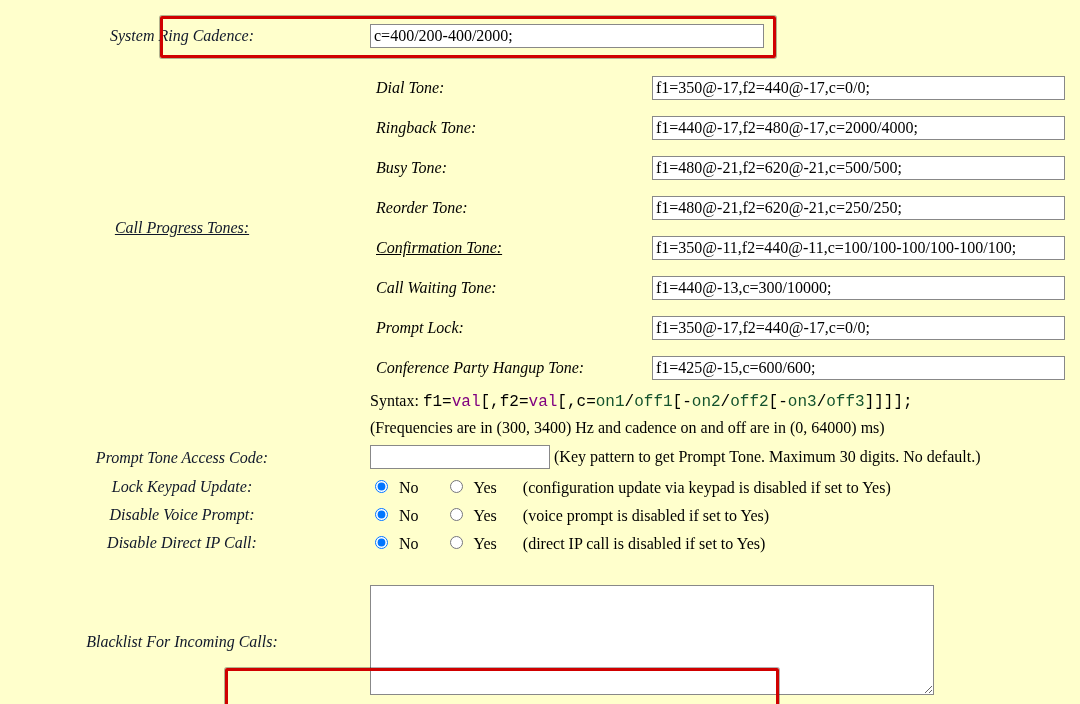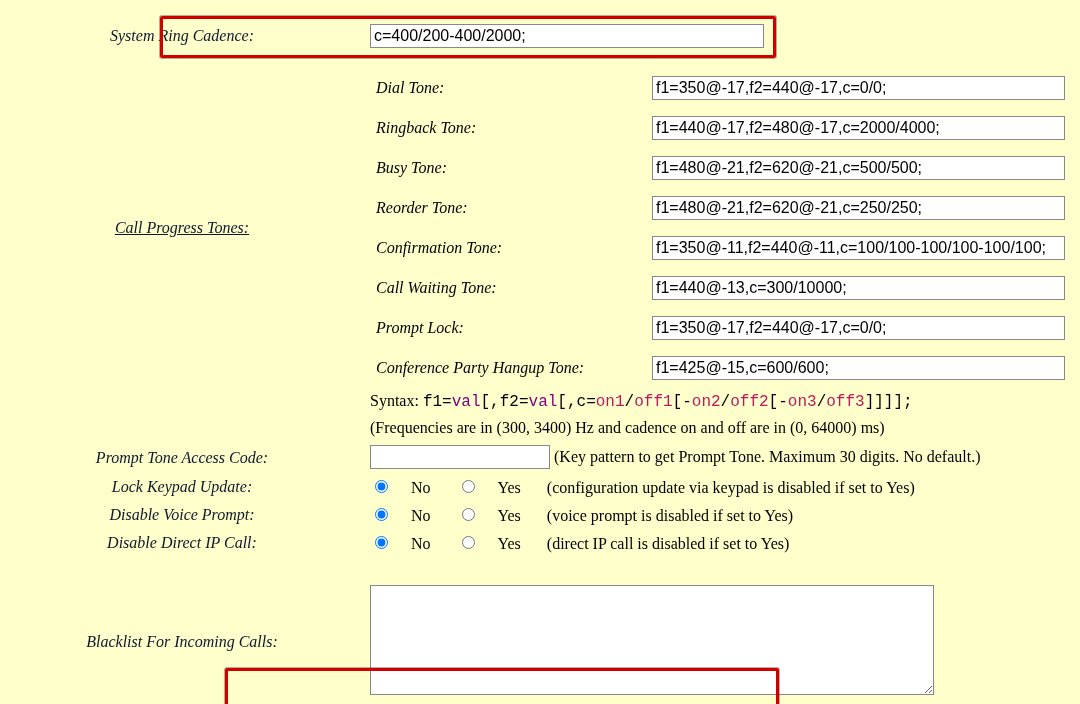--- a/index.html
+++ b/index.html
@@ -24,21 +24,21 @@
     padding: 4px 6px 4px 6px;
   }
   .lbl {
     font-style: italic;
     text-align: center;
     width: 352px;
     white-space: nowrap;
     color: #0f172a;
   }
   input[type="text"] {
-    font-family: Liberation Sans, sans-serif;
+    font-family: Liberation Serif, serif;
     font-size: 16px;
     padding: 2px 3px;
     border: 1px solid #888;
     background: #fff;
     box-sizing: border-box;
   }
   .w-long { width: 394px; }
   .w-mid  { width: 413px; }
   .w-short{ width: 180px; }
 
@@ -49,32 +49,32 @@
     border: 1px solid #888;
     background: #fff;
     box-sizing: border-box;
     resize: both;
   }
 
   .radio-cell { white-space: nowrap; }
   .radio-cell label {
     font-family: Georgia, 'Times New Roman', serif;
     display: inline-block;
-    margin-left: 16px;
+    margin-left: 4px;
     margin-right: 22px;
   }
   .note {
     font-family: Georgia, 'Times New Roman', serif;
   }
   .syntax-mono {
     font-family: 'Courier New', monospace;
     color: #000;
   }
   .syntax-mono .v  { color: #800080; } 
-  .syntax-mono .t  { color: #be185d; } 
+  .syntax-mono .t  { color: #14532d; } 
 
   
   .hbox {
     position: absolute;
     border: 3px solid #d00000;
     box-shadow: 0 0 0 1px rgba(0,0,0,0.3);
     pointer-events: none;
     border-radius: 2px;
   }
   #hbox-ring { left: 160px; top: 16px; width: 610px; height: 36px; }
@@ -164,21 +164,21 @@
         </tr>
               </tbody>
             </table>
       </td>
     </tr>
     <tr>
       <td>
         <table class="subtable">
               <tbody>
                 <tr>
-          <td class="sublbl" style="width:266px;">Confirmation Tone:</td>
+          <td class="sublbl" style="width:266px;text-decoration:underline;">Confirmation Tone:</td>
           <td><input type="text" class="w-mid" value="f1=350@-11,f2=440@-11,c=100/100-100/100-100/100;" style=""></td>
         </tr>
               </tbody>
             </table>
       </td>
     </tr>
     <tr>
       <td>
         <table class="subtable">
               <tbody>

